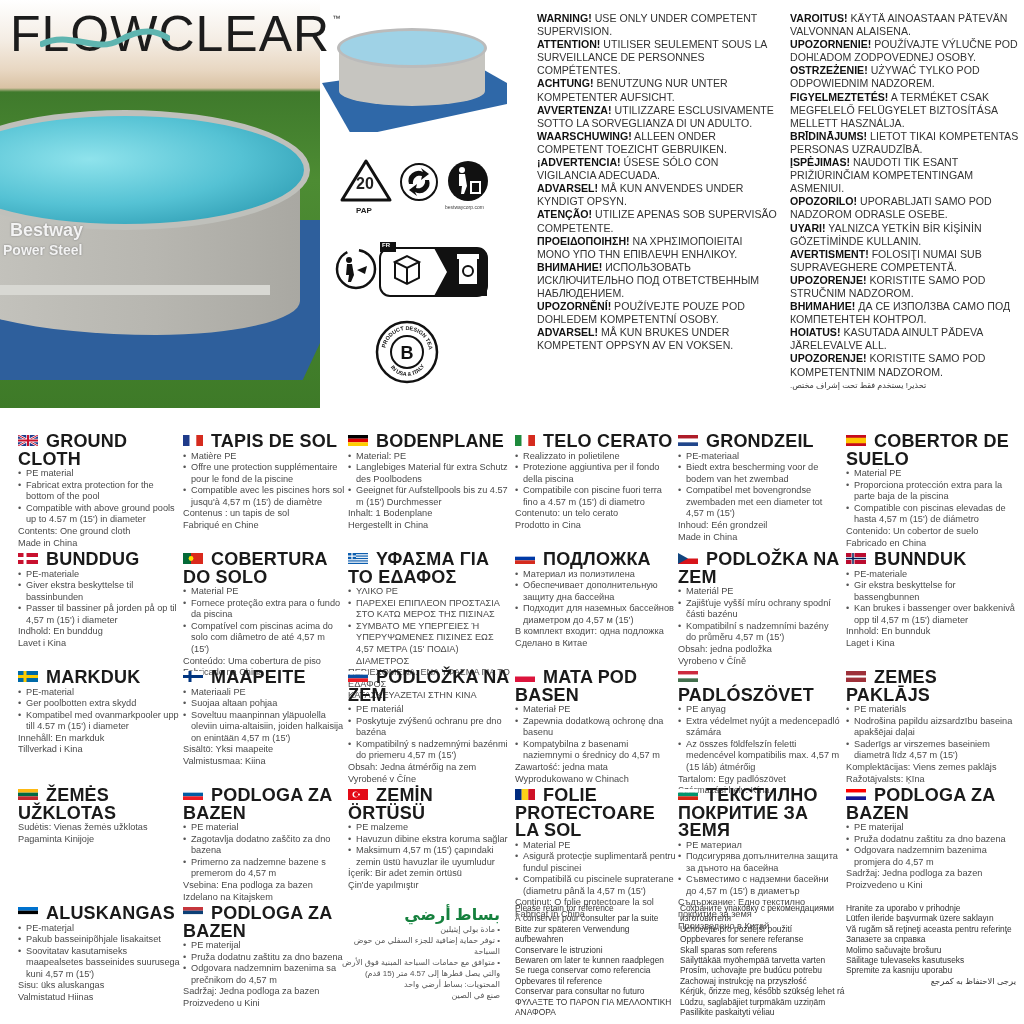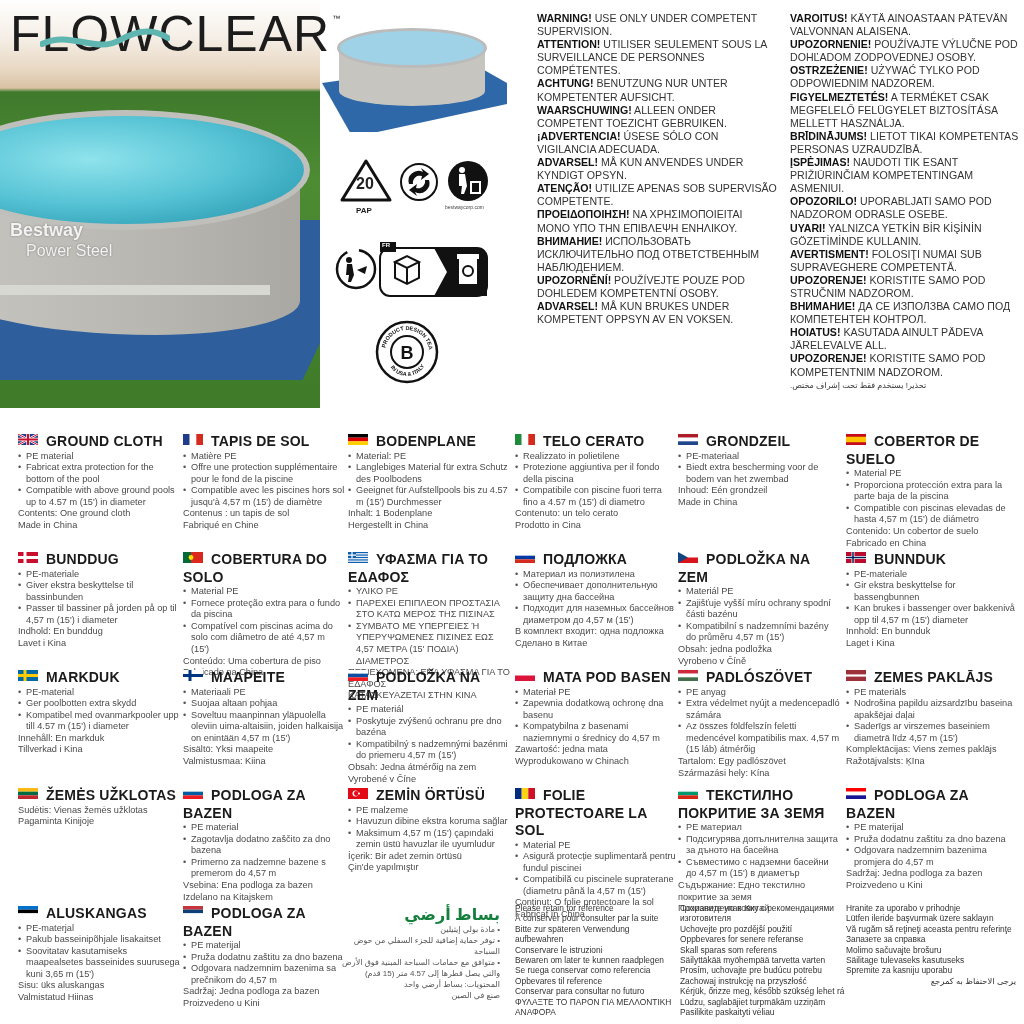--- a/index.html
+++ b/index.html
@@ -15,21 +15,21 @@
   .logo-tm { font-size: 8px; vertical-align: top; margin-left: 2px; position: relative; top: -16px; }
 
   .mat-big { position: absolute; left: -20px; top: 220px; width: 360px; height: 160px; background: #2e5f9c;
              transform: skewX(-25deg); }
   .pool-big { position: absolute; left: -60px; top: 110px; width: 370px; height: 230px; }
   .pool-rim { position: absolute; left: 0; top: 0; width: 370px; height: 120px; border-radius: 50%;
               background: radial-gradient(ellipse at 40% 40%, #8fe3ec 0%, #55c2d4 50%, #3aa8bd 75%); border: 6px solid #bfc0bb; }
   .pool-wall { position: absolute; left: 0; top: 55px; width: 360px; height: 170px; background: linear-gradient(90deg,#c7c6c0,#b7b6b0 60%,#a9a8a2);
                border-radius: 0 0 40% 60% / 0 0 20% 30%; }
   .pool-brand { position: absolute; left: 70px; top: 110px; color: #f3f3f3; font-weight: 700; font-size: 18px; text-shadow: 0 0 2px #777; }
-  .pool-sub { position: absolute; left: 86px; top: 132px; color: #f3f3f3; font-size: 16px; font-weight: 400; text-shadow: 0 0 2px #777; }
+  .pool-sub { position: absolute; left: 63px; top: 132px; color: #f3f3f3; font-size: 14px; font-weight: 700; text-shadow: 0 0 2px #777; }
   .pool-band { position: absolute; left: 0; top: 175px; width: 330px; height: 10px; background: #d8d8d3; }
 
   .thumb { position: absolute; left: 322px; top: 20px; width: 185px; height: 115px; }
   .thumb-mat { position: absolute; left: 0; top: 42px; width: 185px; height: 70px; background: #2f68a8; clip-path: polygon(0 30%, 80% 0, 100% 30%, 100% 60%, 30% 100%, 15% 100%); }
   .thumb-pool { position: absolute; left: 15px; top: 8px; width: 150px; height: 82px; }
   .thumb-top { position: absolute; left: 0; top: 0; width: 150px; height: 40px; border-radius: 50%; background: #9fd2e6; border: 3px solid #bbb; }
   .thumb-wall { position: absolute; left: 2px; top: 18px; width: 146px; height: 60px; background: #c6c5c0; border-radius: 0 0 50% 50% / 0 0 25% 25%; }
 
   .icons { position: absolute; left: 335px; top: 150px; width: 185px; height: 250px; }
   .ico { position: absolute; }
@@ -41,21 +41,21 @@
   .warn { position: absolute; top: 12px; font-size: 10.6px; line-height: 13.1px; text-transform: none; color: #333; }
   .warn p { margin: 0; }
   .warn b { font-weight: 700; color: #111; }
   .warn.col1 { left: 537px; width: 240px; }
   .warn.col2 { left: 790px; width: 234px; }
   .arabic { direction: rtl; text-align: left; font-size: 8px; color: #333; }
 
   
   .grid { position: absolute; left: 18px; top: 432px; width: 1000px; }
   .card { position: absolute; width: 162px; font-size: 9.2px; line-height: 11.6px; color: #4a4a4a; }
-  .card-title { display: block; font-size: 14px; line-height: 17.5px; font-weight: 700; color: #1a1a1a; letter-spacing: 0.2px; }
+  .card-title { display: block; font-size: 18px; line-height: 17.5px; font-weight: 700; color: #1a1a1a; letter-spacing: 0.2px; }
   .flag { display: inline-block; width: 20px; height: 11px; vertical-align: 1px; margin-right: 8px; }
   .card ul { list-style: none; }
   .card li { position: relative; padding-left: 8px; }
   .card li::before { content: "•"; position: absolute; left: 0; top: 0; color: #555; }
   .card .foot { display: block; }
 
   .note { position: absolute; font-size: 8.4px; line-height: 10.4px; color: #333; }
   .ar-card { position: absolute; left: 340px; top: 906px; width: 160px; direction: rtl; text-align: right; font-size: 8px; line-height: 11px; color: #555; }
   .ar-card .card-title { font-size: 16px; color: #15803d; font-weight: 700; }
 </style>
@@ -145,20 +145,21 @@
       <text font-family="Liberation Sans, sans-serif" font-size="5.5" font-weight="700" fill="#111"><textPath href="#arcTop" startOffset="4">PRODUCT DESIGN TEAMS</textPath></text>
       <text font-family="Liberation Sans, sans-serif" font-size="5.5" font-weight="700" fill="#111"><textPath href="#arcBot" startOffset="12">IN USA &amp; ITALY</textPath></text>
     </svg>
   </div>
 </div>
 
 <div class="warn col1">
   <p><b>WARNING!</b> <span>USE ONLY UNDER COMPETENT SUPERVISION.</span></p>
   <p><b>ATTENTION!</b> <span>UTILISER SEULEMENT SOUS LA SURVEILLANCE DE PERSONNES COMPÉTENTES.</span></p>
   <p><b>ACHTUNG!</b> <span>BENUTZUNG NUR UNTER KOMPETENTER AUFSICHT.</span></p>
+  <p><b>AVVERTENZA!</b> <span>UTILIZZARE ESCLUSIVAMENTE SOTTO LA SORVEGLIANZA DI UN ADULTO.</span></p>
   <p><b>WAARSCHUWING!</b> <span>ALLEEN ONDER COMPETENT TOEZICHT GEBRUIKEN.</span></p>
   <p><b>¡ADVERTENCIA!</b> <span>ÚSESE SÓLO CON VIGILANCIA ADECUADA.</span></p>
   <p><b>ADVARSEL!</b> <span>MÅ KUN ANVENDES UNDER KYNDIGT OPSYN.</span></p>
   <p><b>ATENÇÃO!</b> <span>UTILIZE APENAS SOB SUPERVISÃO COMPETENTE.</span></p>
   <p><b>ΠΡΟΕΙΔΟΠΟΙΗΣΗ!</b> <span>ΝΑ ΧΡΗΣΙΜΟΠΟΙΕΙΤΑΙ ΜΟΝΟ ΥΠΟ ΤΗΝ ΕΠΙΒΛΕΨΗ ΕΝΗΛΙΚΟΥ.</span></p>
   <p><b>ВНИМАНИЕ!</b> <span>ИСПОЛЬЗОВАТЬ ИСКЛЮЧИТЕЛЬНО ПОД ОТВЕТСТВЕННЫМ НАБЛЮДЕНИЕМ.</span></p>
   <p><b>UPOZORNĚNÍ!</b> <span>POUŽÍVEJTE POUZE POD DOHLEDEM KOMPETENTNÍ OSOBY.</span></p>
   <p><b>ADVARSEL!</b> <span>MÅ KUN BRUKES UNDER KOMPETENT OPPSYN AV EN VOKSEN.</span></p>
 </div>
 
@@ -240,20 +241,21 @@
     </div>
     <div class="card" style="left: 660px; top: 0px; width: 162px;">
       <span class="card-title"><span class="flag"><svg viewBox="0 0 20 11" width="20" height="11">
             <rect width="20" height="3.67" fill="#ae1c28"></rect>
             <rect y="3.67" width="20" height="3.66" fill="#fff"></rect>
             <rect y="7.33" width="20" height="3.67" fill="#21468b"></rect>
           </svg></span><span>GRONDZEIL</span></span>
       <ul>
         <li>PE-materiaal</li>
         <li>Biedt extra bescherming voor de bodem van het zwembad</li>
+        <li>Compatibel met bovengrondse zwembaden met een diameter tot 4,57 m (15')</li>
       </ul>
       <span class="foot">Inhoud: Eén grondzeil</span>
       <span class="foot">Made in China</span>
     </div>
     <div class="card" style="left: 828px; top: 0px; width: 172px;">
       <span class="card-title"><span class="flag"><svg viewBox="0 0 20 11" width="20" height="11">
             <rect width="20" height="11" fill="#c60b1e"></rect>
             <rect y="2.75" width="20" height="5.5" fill="#ffc400"></rect>
           </svg></span><span>COBERTOR DE SUELO</span></span>
       <ul>
@@ -513,21 +515,21 @@
     </div>
     <div class="card" style="left: 0px; top: 472px; width: 162px;">
       <span class="card-title"><span class="flag"><svg viewBox="0 0 20 11" width="20" height="11">
             <rect width="20" height="3.67" fill="#0072ce"></rect>
             <rect y="3.67" width="20" height="3.66" fill="#000"></rect>
             <rect y="7.33" width="20" height="3.67" fill="#fff"></rect>
           </svg></span><span>ALUSKANGAS</span></span>
       <ul>
         <li>PE-materjal</li>
         <li>Pakub basseinipõhjale lisakaitset</li>
-        <li>Soovitatav kasutamiseks maapealsetes basseinides suurusega kuni 3,65 m (15')</li>
+        <li>Soovitatav kasutamiseks maapealsetes basseinides suurusega kuni 4,57 m (15')</li>
       </ul>
       <span class="foot">Sisu: üks aluskangas</span>
       <span class="foot">Valmistatud Hiinas</span>
     </div>
     <div class="card" style="left: 165px; top: 472px; width: 162px;">
       <span class="card-title"><span class="flag"><svg viewBox="0 0 20 11" width="20" height="11">
             <rect width="20" height="3.67" fill="#c6363c"></rect>
             <rect y="3.67" width="20" height="3.66" fill="#0c4076"></rect>
             <rect y="7.33" width="20" height="3.67" fill="#fff"></rect>
           </svg></span><span>PODLOGA ZA BAZEN</span></span>

